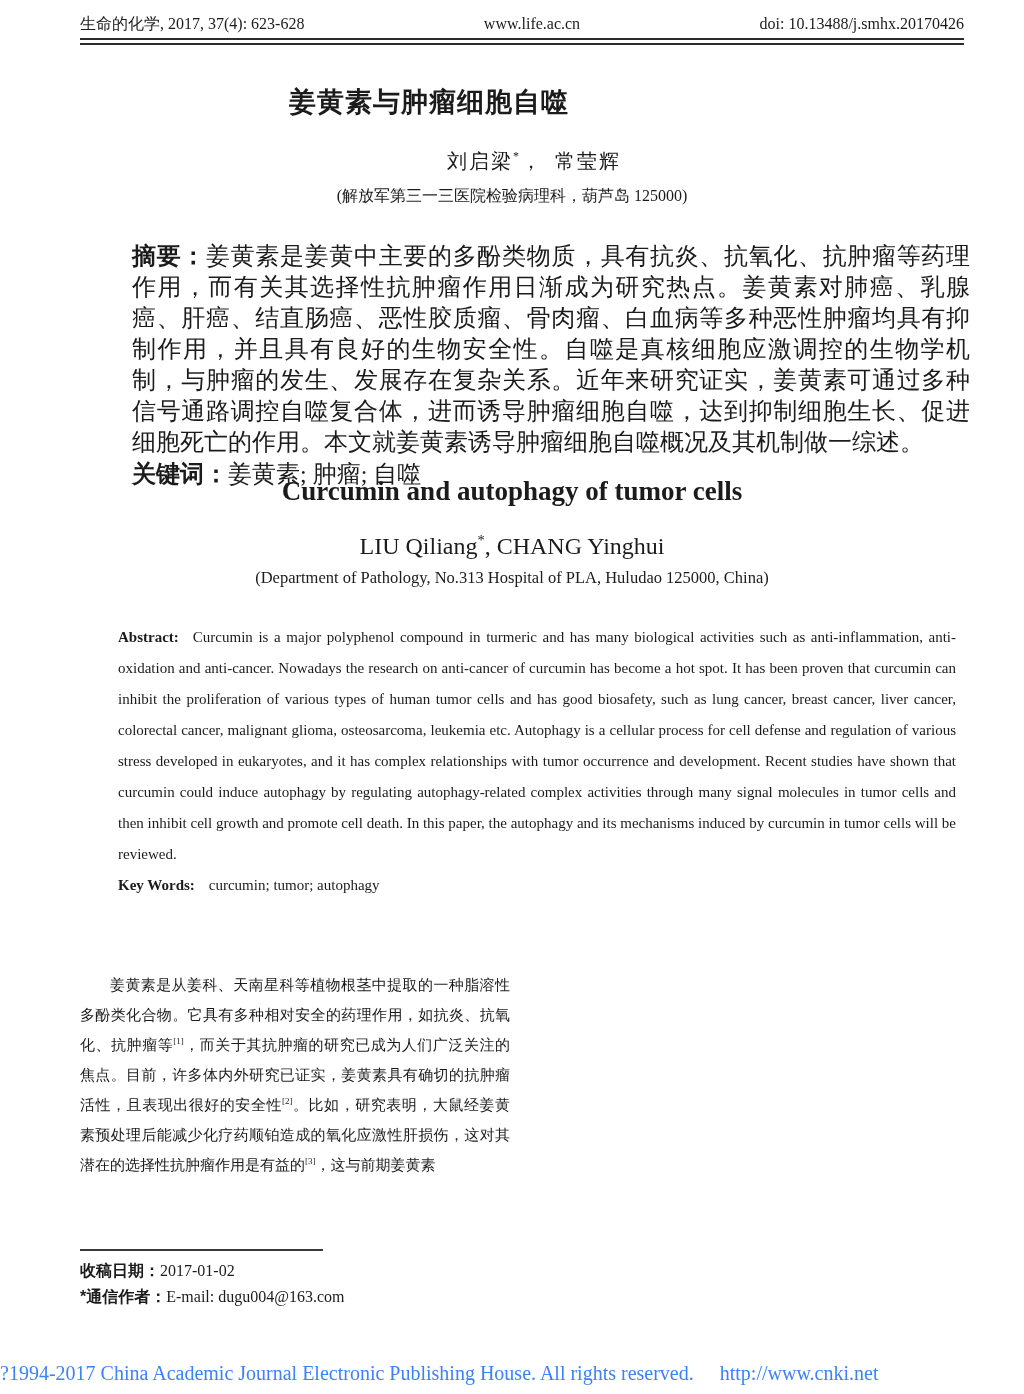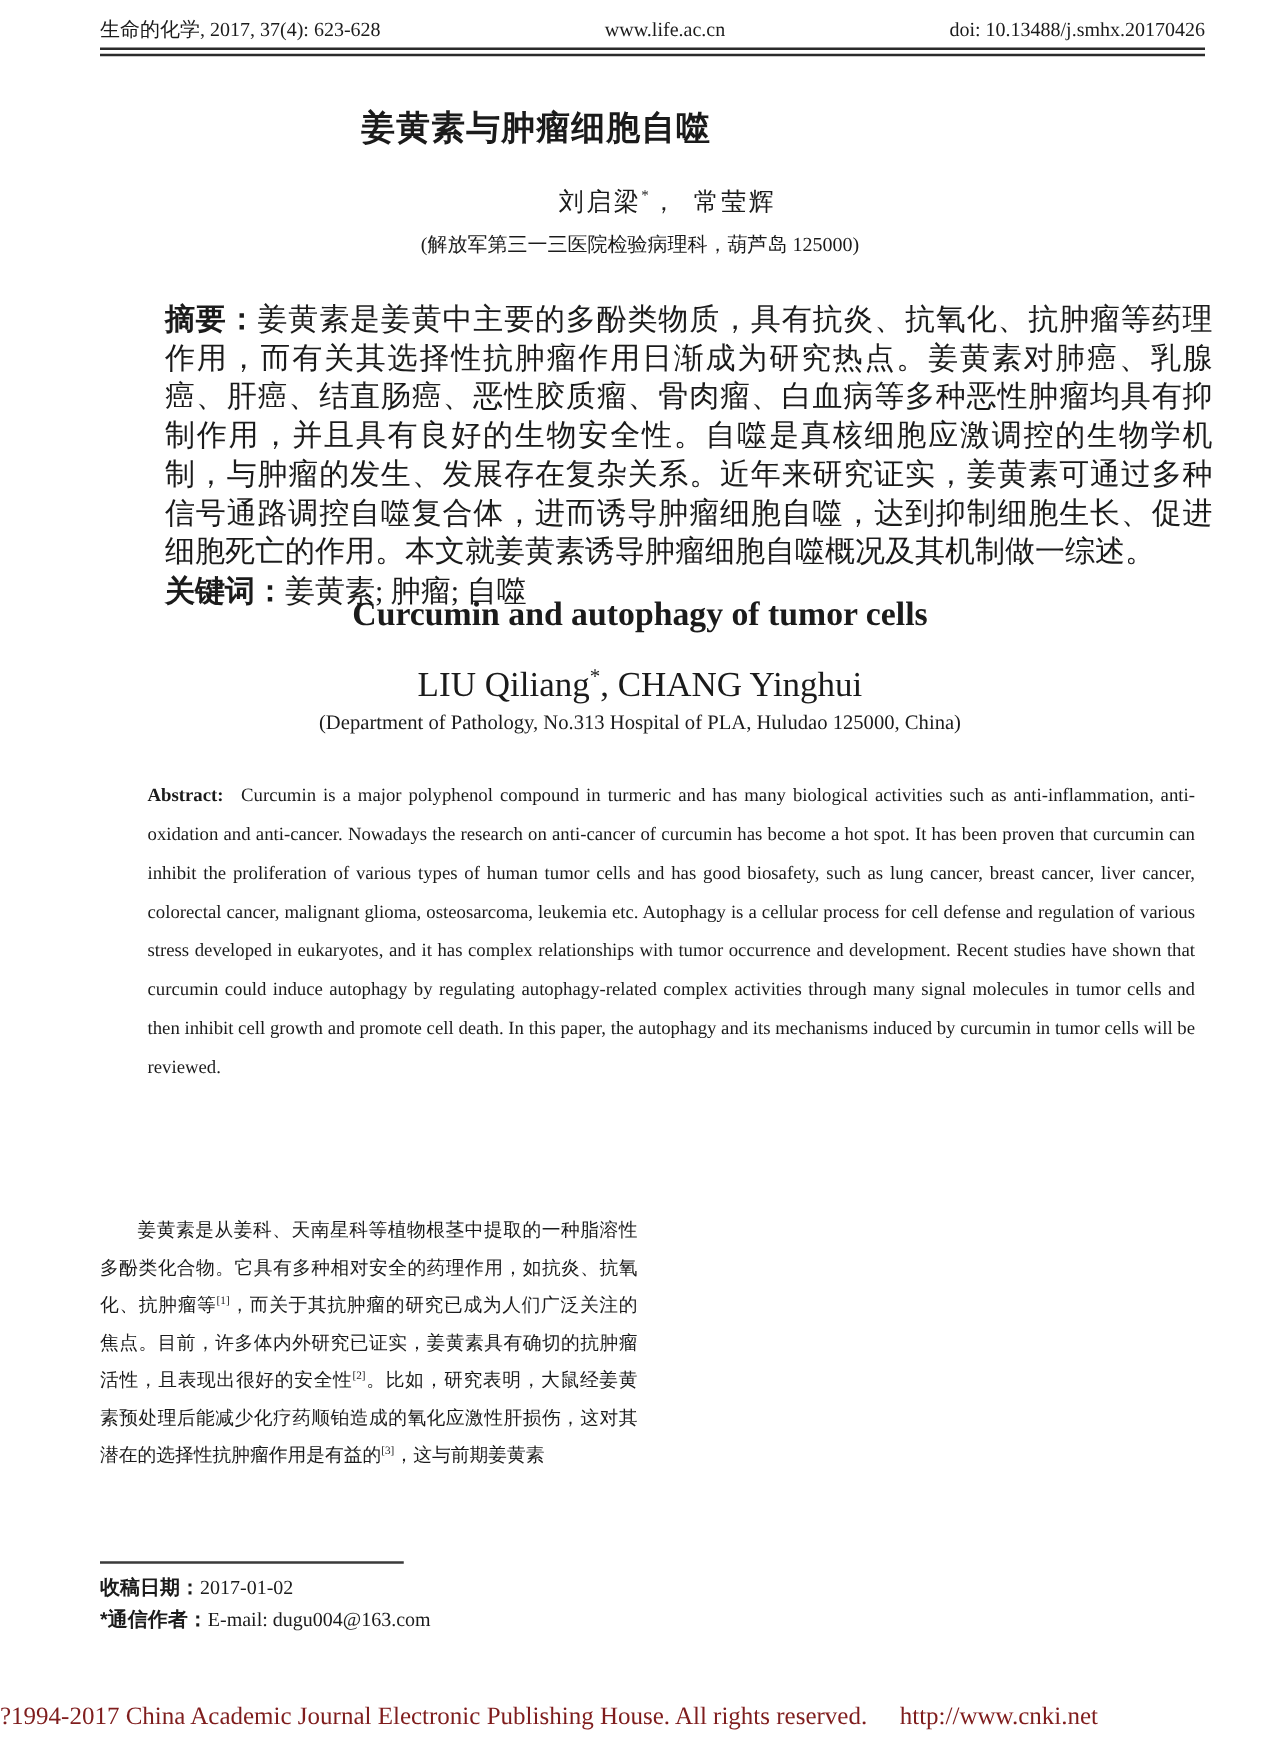--- a/index.html
+++ b/index.html
@@ -49,21 +49,21 @@
   }
   .kw-row { margin:0; }
 
   
   .title-en {
     top:476px; left:0; width:1024px; text-align:center;
     font-weight:bold; font-size:27px;
   }
   .authors-en {
     top:533px; left:0; width:1024px; text-align:center;
-    font-size:28px;
+    font-size:24px;
   }
   .affil-en {
     top:568px; left:0; width:1024px; text-align:center;
     font-size:16.5px;
   }
   .abstract-en {
     top:622px; left:118px; width:838px;
     font-size:15px; line-height:31px; text-align:justify;
   }
   .en-label { font-weight:bold; }
@@ -95,21 +95,21 @@
     font-size:16px; line-height:26px;
   }
   .fn-label {
     font-family:Liberation Sans, sans-serif;
     font-weight:bold;
   }
 
   
   .watermark {
     top:1362px; left:0px; width:1024px;
-    font-size:20px; color:#7f1d1d; white-space:nowrap;
+    font-size:20px; color:#3b82f6; white-space:nowrap;
   }
   .watermark .wm-right { margin-left:26px; }
 </style>
 </head>
 <body>
 
 <div class="abs header-row">
   <span>生命的化学, 2017, 37(4): 623-628</span>
   <span>www.life.ac.cn</span>
   <span>doi: 10.13488/j.smhx.20170426</span>
@@ -128,20 +128,21 @@
 </div>
 
 <div class="abs title-en">Curcumin and autophagy of tumor cells</div>
 <div class="abs authors-en">
   <span>LIU Qiliang</span><sup class="mark">*</sup><span>, CHANG Yinghui</span>
 </div>
 <div class="abs affil-en">(Department of Pathology, No.313 Hospital of PLA, Huludao 125000, China)</div>
 
 <div class="abs abstract-en">
   <p class="flow"><span class="en-label">Abstract:</span><span class="label-gap"></span><span>Curcumin is a major polyphenol compound in turmeric and has many biological activities such as anti-inflammation, anti-oxidation and anti-cancer. Nowadays the research on anti-cancer of curcumin has become a hot spot. It has been proven that curcumin can inhibit the proliferation of various types of human tumor cells and has good biosafety, such as lung cancer, breast cancer, liver cancer, colorectal cancer, malignant glioma, osteosarcoma, leukemia etc. Autophagy is a cellular process for cell defense and regulation of various stress developed in eukaryotes, and it has complex relationships with tumor occurrence and development. Recent studies have shown that curcumin could induce autophagy by regulating autophagy-related complex activities through many signal molecules in tumor cells and then inhibit cell growth and promote cell death. In this paper, the autophagy and its mechanisms induced by curcumin in tumor cells will be reviewed.</span></p>
+  <p class="flow"><span class="en-label">Key Words:</span><span class="label-gap"></span><span>curcumin; tumor; autophagy</span></p>
 </div>
 
 <div class="abs col col-left">
     <p class="indent">姜黄素是从姜科、天南星科等植物根茎中提取的一种脂溶性多酚类化合物。它具有多种相对安全的药理作用，如抗炎、抗氧化、抗肿瘤等<sup class="ref">[1]</sup>，而关于其抗肿瘤的研究已成为人们广泛关注的焦点。目前，许多体内外研究已证实，姜黄素具有确切的抗肿瘤活性，且表现出很好的安全性<sup class="ref">[2]</sup>。比如，研究表明，大鼠经姜黄素预处理后能减少化疗药顺铂造成的氧化应激性肝损伤，这对其潜在的选择性抗肿瘤作用是有益的<sup class="ref">[3]</sup>，这与前期姜黄素</p>
   </div>
 <div class="abs col col-right">
   </div>
 
 <div class="abs footnote-rule"></div>
 <div class="abs footnote">

